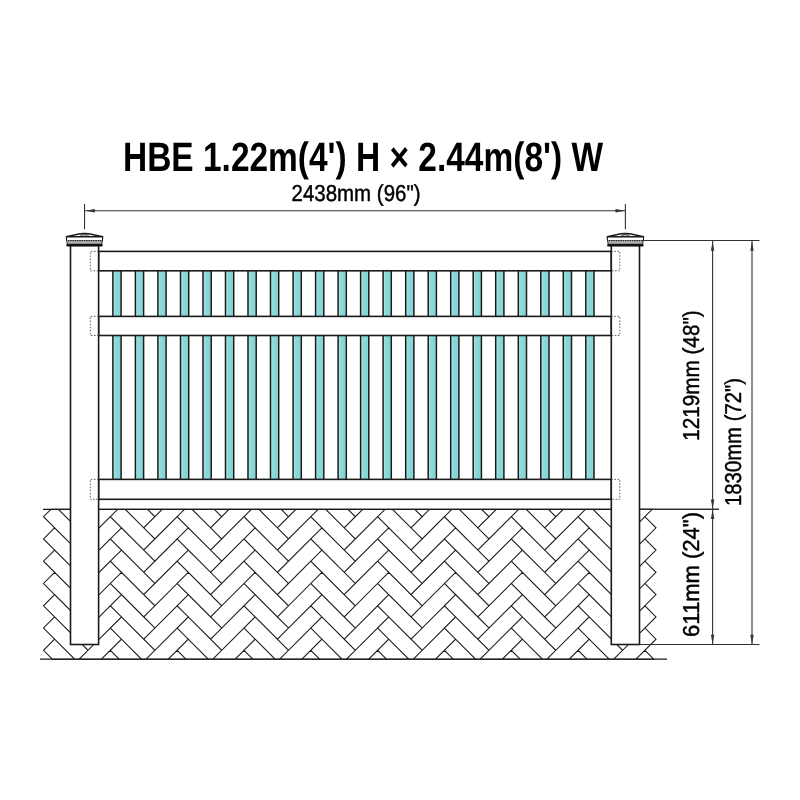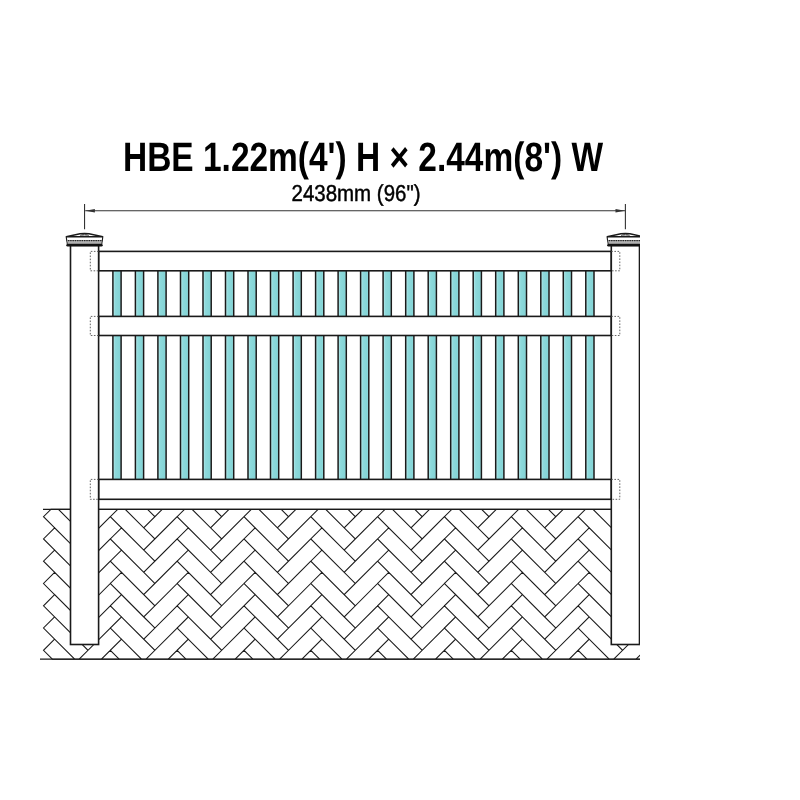--- a/index.html
+++ b/index.html
@@ -1,17 +1,17 @@
 <!DOCTYPE html>
 <html><head>
 <meta charset="utf-8">
 <title>Fence</title>
 <style>
 html,body{margin:0;padding:0;background:#ffffff;}
-#page{width:640px;height:800px;position:relative;overflow:hidden;transform:translateZ(0);}
+#page{width:800px;height:800px;position:relative;overflow:hidden;transform:translateZ(0);}
 text{text-rendering:geometricPrecision;-webkit-font-smoothing:antialiased;}
 </style>
 </head>
 <body>
 <div id="page">
 <svg width="800" height="800" viewBox="0 0 800 800" xmlns="http://www.w3.org/2000/svg" style="filter:opacity(0.999)">
 <defs>
 <linearGradient id="teal" x1="0" y1="0" x2="1" y2="0">
           <stop offset="0" stop-color="#c0ecec"></stop>
           <stop offset="0.3" stop-color="#8dd9db"></stop>

